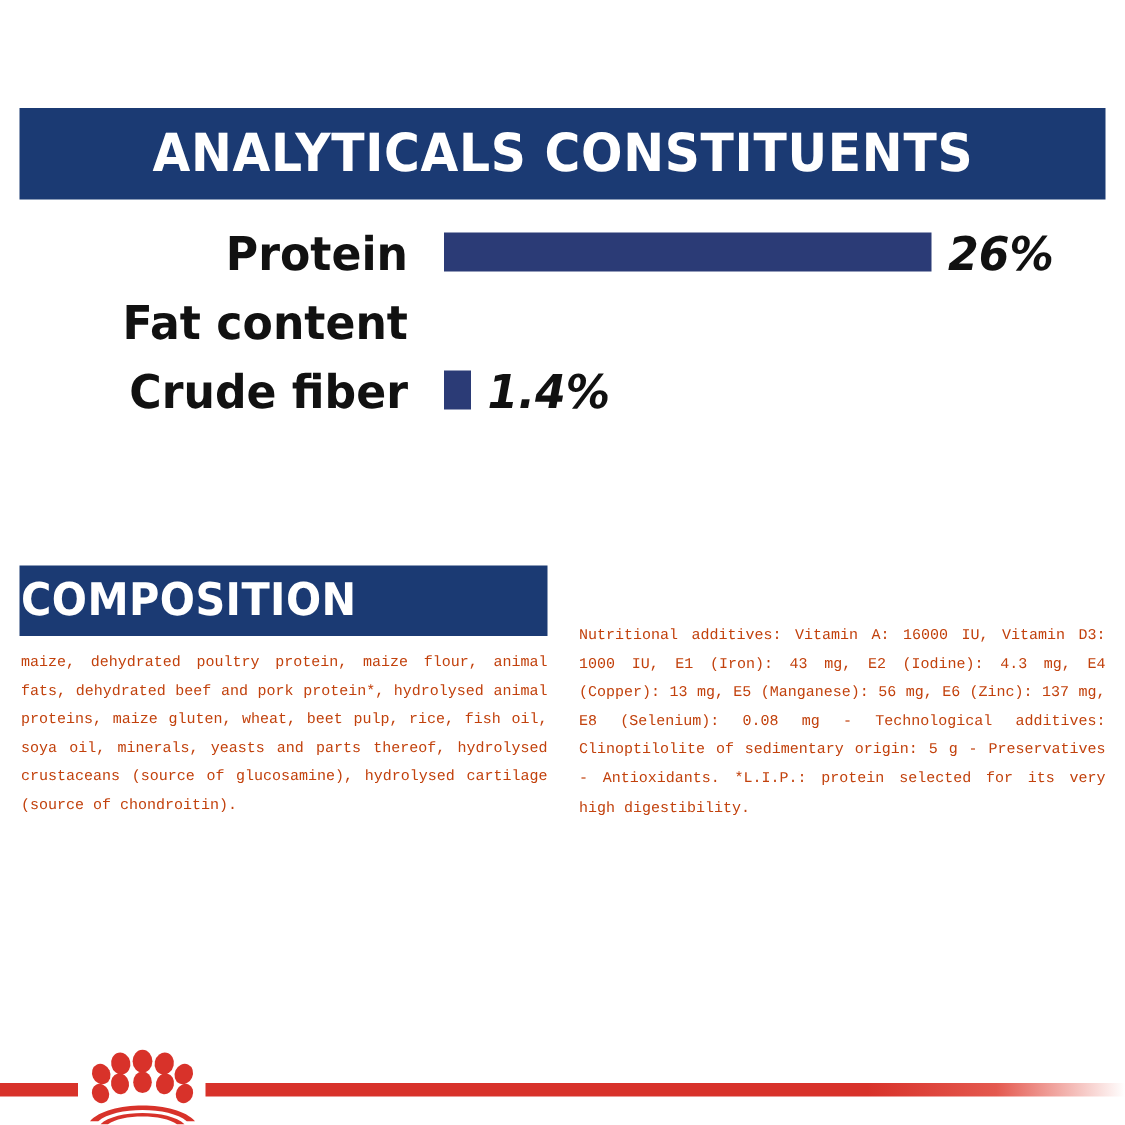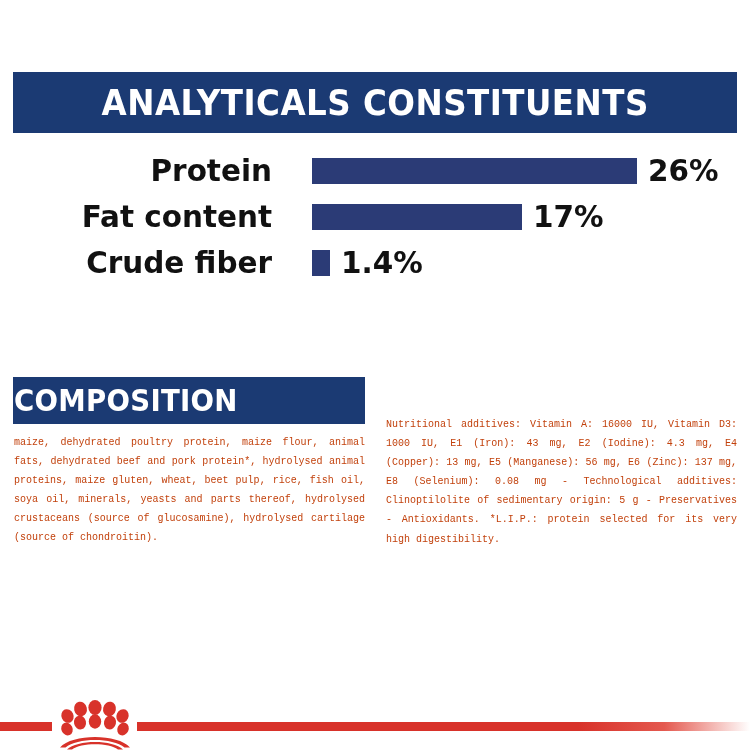--- a/index.html
+++ b/index.html
@@ -123,23 +123,23 @@
     color: #111111;
     font-family: "DejaVu Sans", sans-serif;
     font-weight: bold;
     font-size: 31px;
     line-height: 31px;
     white-space: nowrap;
     transform: scaleX(0.95);
     transform-origin: right center;
   }
   .chart-row .bar-wrap {
-    margin-left: 40px;
+    margin-left: 24px;
     display: flex;
-    align-items: center;
+    font-style: italic;
   }
   .chart-row .bar {
     height: 26px;
     background: #2b3b76;
   }
   .chart-row .row-value {
     margin-left: 11px;
     color: #111111;
     font-family: "DejaVu Sans", sans-serif;
     font-weight: bold;
@@ -217,24 +217,20 @@
     <div class="chart-row" style="top:0px;">
       <span class="row-label">Protein</span>
       <span class="bar-wrap">
         <span class="bar" style="width:325px;"></span>
         <span class="row-value">26%</span>
       </span>
     </div>
 
     <div class="chart-row" style="top:46px;">
       <span class="row-label">Fat content</span>
-      <span class="bar-wrap">
-        <span class="bar" style="width:210px;"></span>
-        <span class="row-value">17%</span>
-      </span>
     </div>
 
     <div class="chart-row" style="top:92px;">
       <span class="row-label">Crude fiber</span>
       <span class="bar-wrap">
         <span class="bar" style="width:18px;"></span>
         <span class="row-value">1.4%</span>
       </span>
     </div>
 

